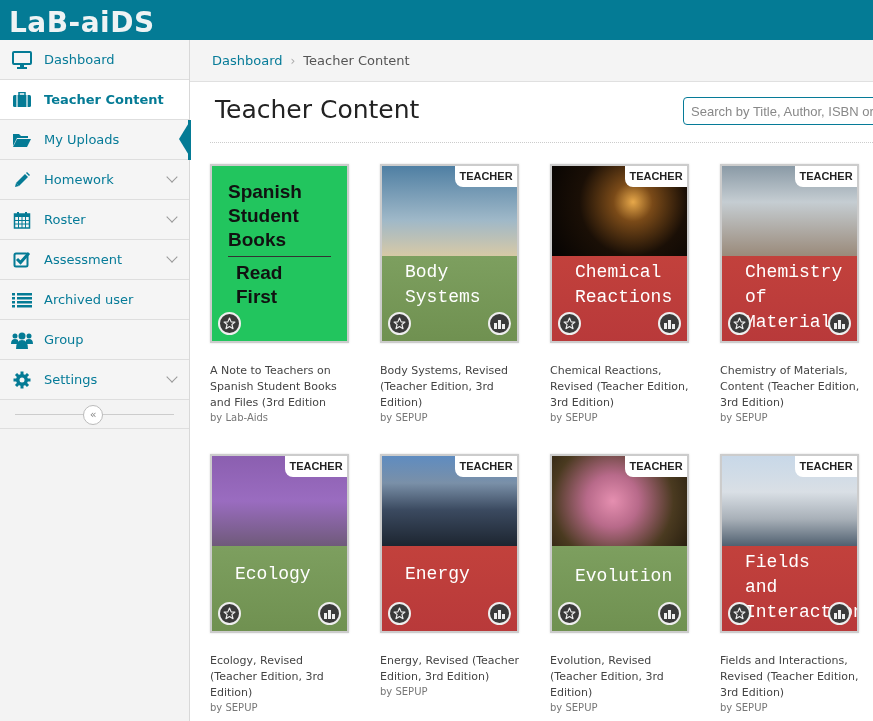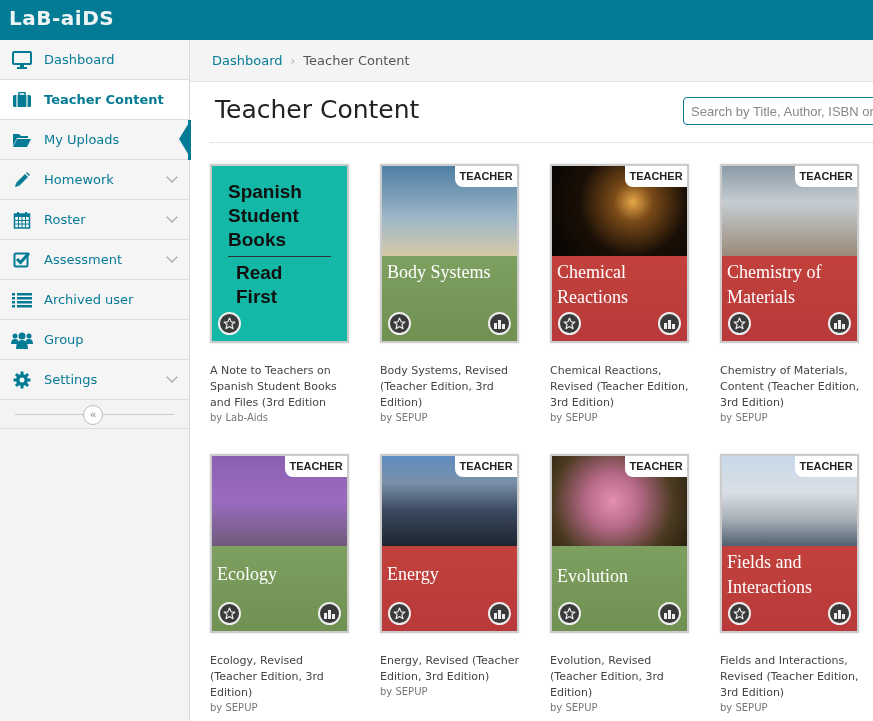--- a/index.html
+++ b/index.html
@@ -1,21 +1,21 @@
 <!DOCTYPE html>
 <html><head>
   <meta charset="utf-8">
   <style>
     * { box-sizing: border-box; margin: 0; padding: 0; }
     html, body { width: 873px; height: 721px; overflow: hidden; background: #fff; }
     body { font-family: "DejaVu Sans", sans-serif; color: #333; position: relative; }
 
     
     .topbar { position: absolute; left: 0; top: 0; width: 873px; height: 40px; background: #047b95; }
-    .logo { position: absolute; left: 9px; top: 6px; font-family: "DejaVu Sans", sans-serif; font-weight: bold; font-size: 20px; color: #eef3f4; letter-spacing: 0.5px; }
+    .logo { position: absolute; left: 9px; top: 6px; font-family: "DejaVu Sans", sans-serif; font-weight: bold; font-size: 28px; color: #eef3f4; letter-spacing: 0.5px; }
 
     
     .sidebar { position: absolute; left: 0; top: 40px; width: 190px; height: 681px; background: #f3f3f3; border-right: 1px solid #d8d8d8; }
     .nav-item { position: relative; height: 40px; border-bottom: 1px solid #dedede; background: #f5f5f5; display: flex; align-items: center; cursor: pointer; }
     .nav-item.active { background: #fff; }
     .nav-item .icon { width: 22px; height: 18px; margin-left: 11px; display: flex; align-items: center; justify-content: center; color: #047b95; }
     .nav-item .label { margin-left: 11px; font-size: 13px; color: #067b98; }
     .nav-item.active .label { font-weight: bold; color: #047b95; }
     .nav-item .chev { position: absolute; right: 13px; top: 13px; width: 8px; height: 8px; border-right: 1px solid #999; border-bottom: 1px solid #999; transform: rotate(45deg); }
     .nav-item.active::after { content: ""; position: absolute; right: -1px; top: 0; width: 0; height: 0; }
@@ -34,28 +34,28 @@
     .page-title { position: absolute; left: 215px; top: 95px; font-size: 25px; color: #222; font-weight: normal; }
     .title-divider { position: absolute; left: 210px; top: 142px; width: 663px; border-top: 1px dotted #ccc; }
     .search { position: absolute; left: 683px; top: 97px; width: 200px; height: 28px; border: 1px solid #067b98; border-radius: 4px; font-family: "Liberation Sans", sans-serif; font-size: 13px; color: #555; padding-left: 7px; background: #fff; outline: none; }
     .search::placeholder { color: #888; }
 
     
     .card { position: absolute; width: 160px; }
     .cover { position: relative; width: 139px; height: 179px; border: 2px solid #ccc; overflow: hidden; cursor: pointer; box-shadow: 0 0 2px rgba(0,0,0,0.15); }
     .cover .photo { position: absolute; left: 0; top: 0; width: 100%; height: 90px; }
     .cover .band { position: absolute; left: 0; top: 90px; width: 100%; height: 89px; }
-    .cover .cover-title { position: absolute; left: 5px; right: 4px; font-family: Liberation Serif, serif; color: #fff; font-size: 18px; line-height: 25px; font-weight: normal; }
+    .cover .cover-title { position: absolute; left: 23px; right: 4px; font-family: Liberation Mono, monospace; color: #fff; font-size: 18px; line-height: 25px; font-weight: normal; }
     .badge { position: absolute; right: 0; top: 0; width: 62px; height: 21px; background: #fff; border-bottom-left-radius: 8px; font-family: "Liberation Sans", sans-serif; font-weight: bold; font-size: 11px; color: #222; text-align: center; line-height: 21px; }
     .star-btn { position: absolute; left: 6px; bottom: 6px; width: 23px; height: 23px; border-radius: 50%; background: #3a3a3a; border: 2px solid #eee; display: flex; align-items: center; justify-content: center; cursor: pointer; }
     .stats-btn { position: absolute; right: 6px; bottom: 6px; width: 23px; height: 23px; border-radius: 50%; background: #3a3a3a; border: 2px solid #eee; display: flex; align-items: center; justify-content: center; cursor: pointer; }
     .card-title { margin-top: 20px; font-size: 11px; line-height: 16px; color: #444; width: 140px; cursor: pointer; }
     .card-author { font-size: 10px; color: #777; line-height: 14px; }
 
-    .white-cover { background: #14b8a6; }
+    .white-cover { background: #22c55e; }
     .white-cover .wtext { position: absolute; left: 16px; top: 14px; font-family: "Liberation Sans", sans-serif; font-weight: bold; font-size: 19px; line-height: 24px; color: #111; }
     .white-cover .wrule { position: absolute; left: 16px; top: 90px; width: 103px; border-top: 1px solid #333; }
     .white-cover .wtext2 { position: absolute; left: 16px; top: 95px; font-family: "Liberation Sans", sans-serif; font-weight: bold; font-size: 19px; line-height: 24px; color: #111; margin-left: 8px; }
   </style>
 </head>
 <body>
 
 <div class="topbar">
   <div class="logo"><span>LaB-aiDS</span></div>
 </div>

